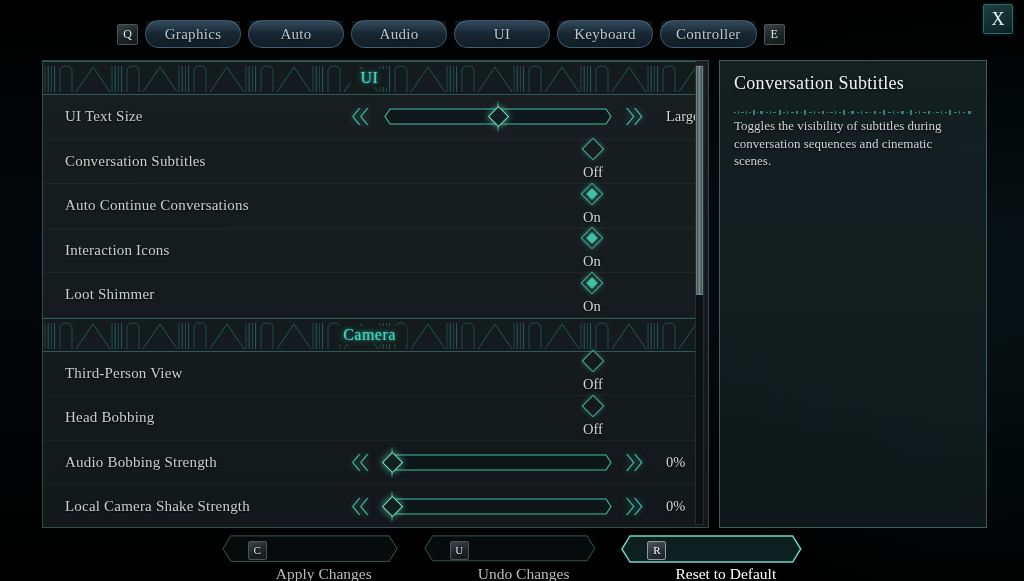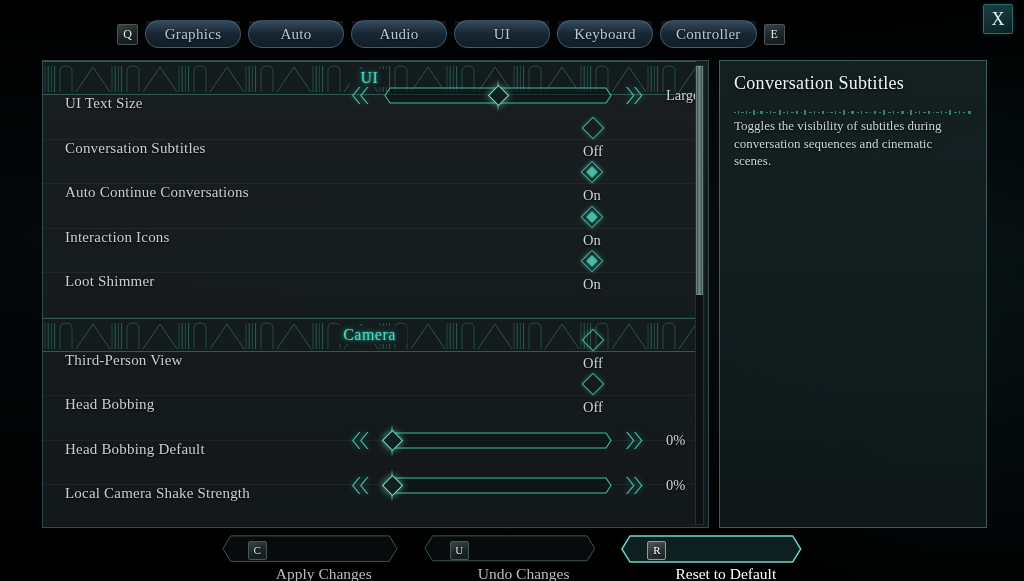--- a/index.html
+++ b/index.html
@@ -139,21 +139,21 @@
   }
   .section-head .title span {
     background: #141b1c;
     padding: 0 11px;
   }
 
   .row {
     position: relative;
     height: 44.5px;
     display: flex;
-    align-items: flex-start;
+    align-items: center;
     padding: 0 0 0 22px;
     border-bottom: 1px solid rgba(125,140,140,0.09);
   }
   .row .label {
     color: #c8cfcd;
     font-size: 15px;
     letter-spacing: 0.2px;
     text-shadow: 0 1px 2px rgba(0,0,0,0.9);
     flex: 0 0 auto;
   }
@@ -573,21 +573,21 @@
       <div class="row">
         <div class="label">Head Bobbing</div>
         <div class="control">
           <div class="toggle-wrap">
             <div class="diamond"></div>
             <div class="toggle-value">Off</div>
           </div>
         </div>
       </div>
       <div class="row">
-        <div class="label">Head Bobbing Default</div>
+        <div class="label">Audio Bobbing Strength</div>
         <div class="control">
           <div class="slider-wrap">
             <div class="chev"><svg width="20" height="17" viewBox="0 0 20 17">
                 <g fill="#3fbda6">
                   <path d="M8 0 L9.5 0 L2.5 8.5 L9.5 17 L8 17 L1 8.5 Z"></path>
                   <path d="M16 0 L17.5 0 L10.5 8.5 L17.5 17 L16 17 L9 8.5 Z"></path>
                 </g>
               </svg></div>
             <div class="track">
               <svg width="228" height="17" viewBox="0 0 228 17" preserveAspectRatio="none" class="bar">

